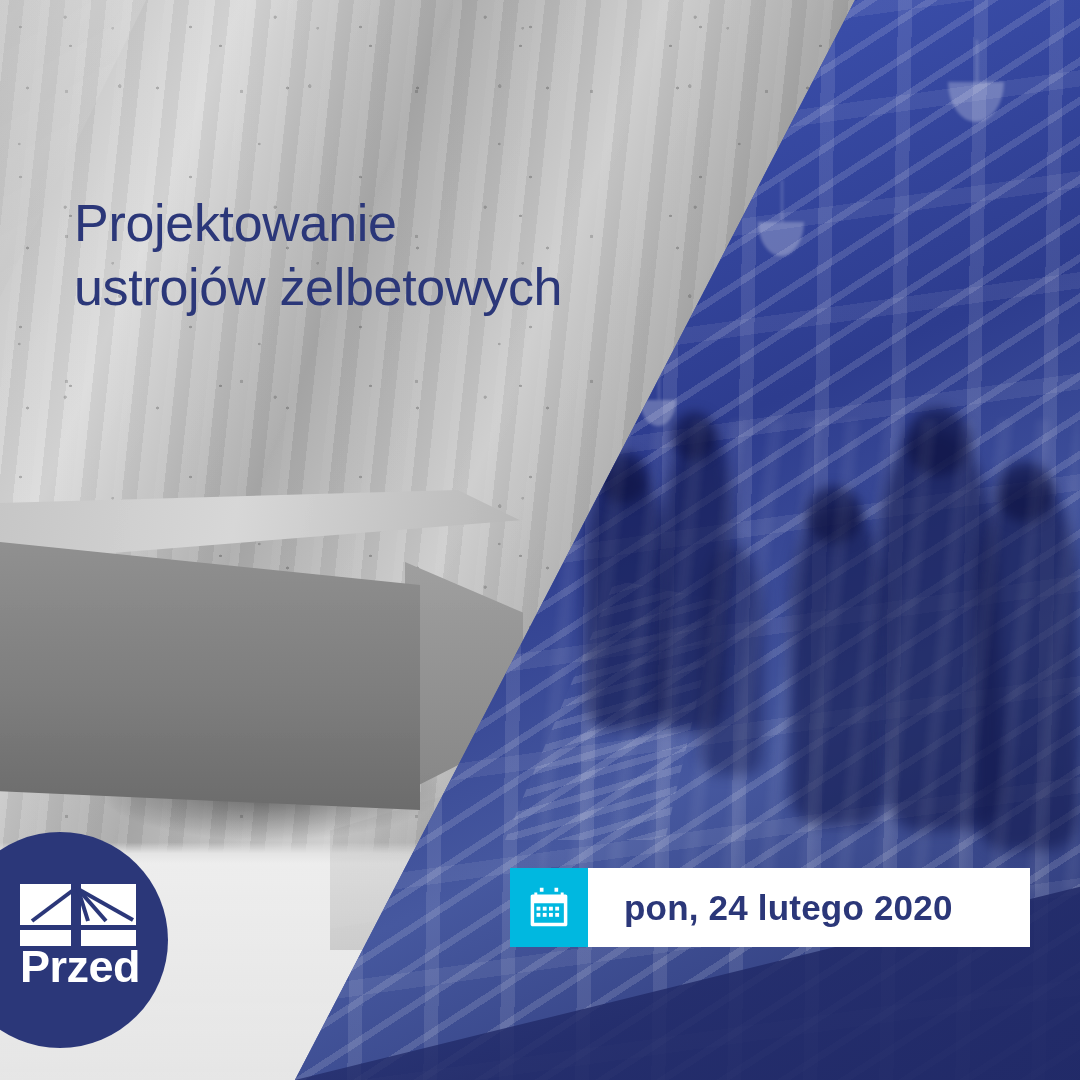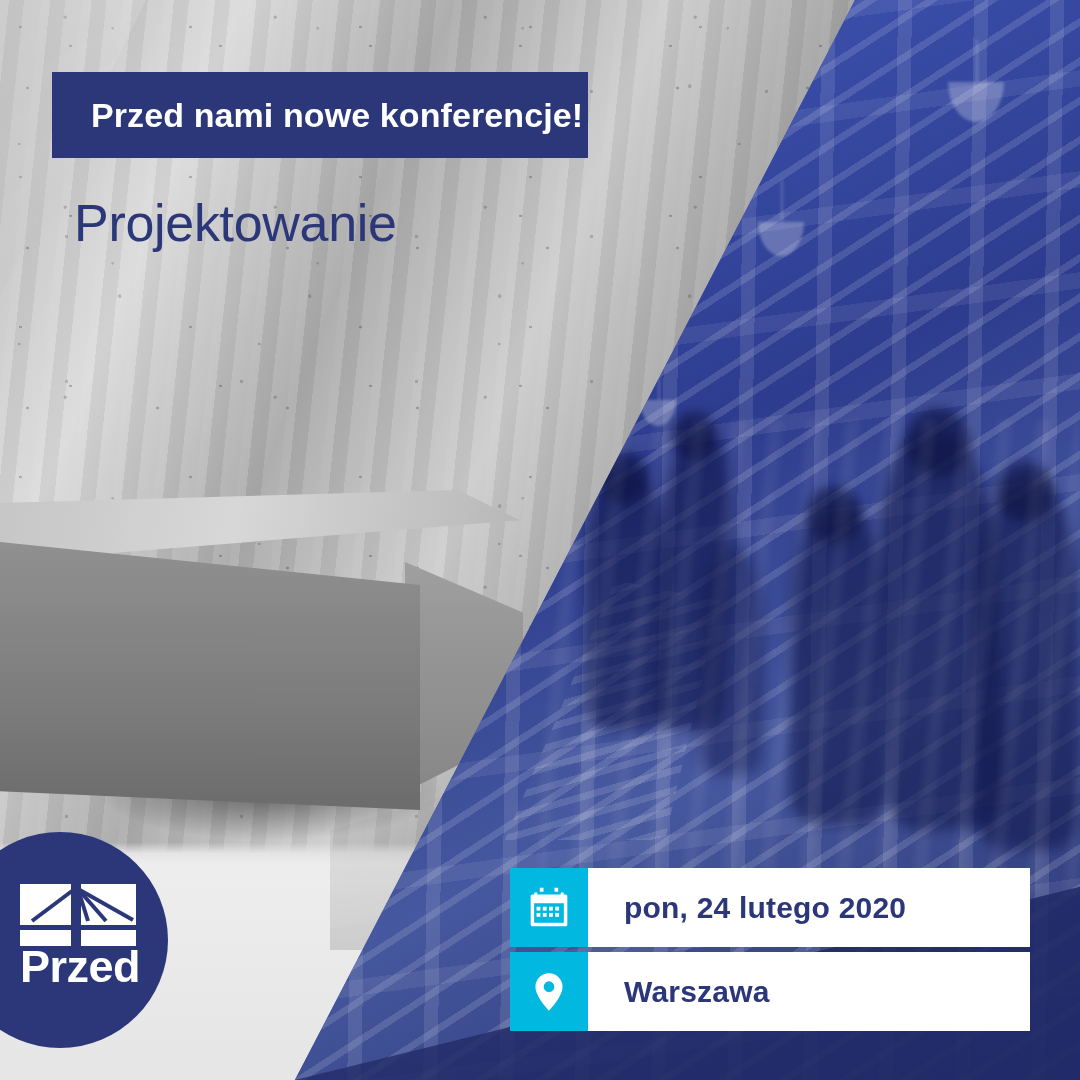--- a/index.html
+++ b/index.html
@@ -316,21 +316,21 @@
     display: flex;
     align-items: center;
     justify-content: center;
   }
   .info-icon svg { display: block; }
   .info-label {
     display: flex;
     align-items: center;
     padding-left: 36px;
     color: #2b3779;
-    font-size: 30px;
+    font-size: 35px;
     font-weight: 700;
     letter-spacing: 0.2px;
     white-space: nowrap;
   }
 
   
   .logo {
     position: absolute;
     left: -48px;
     top: 832px;
@@ -390,26 +390,24 @@
     <div class="p-head h3"></div>
     <div class="person p4"></div>
     <div class="p-head h4"></div>
     <div class="person p5"></div>
     <div class="p-head h5"></div>
     <div class="crowd-blur"></div>
     <div class="blue-wedge"></div>
     <div class="blue-wedge-2"></div>
   </div>
 
-  <div class="banner">
-    <span class="banner-text">Przed nami nowe konferencje!</span>
-  </div>
 
   <div class="headline">
     <span class="hl-line">Projektowanie</span>
+    <span class="hl-line">ustrojów żelbetowych</span>
   </div>
 
   <div class="info-list">
 
     <div class="info-row">
       <div class="info-icon">
         <svg width="44" height="44" viewBox="0 0 24 24" aria-hidden="true">
           <path fill="#ffffff" d="M7 1h2v2.2H7V1zm8 0h2v2.2h-2V1zM4 3.6h1.6v1.9H4V3.6zm14.4 0H20v1.9h-1.6V3.6zM3 4.6h18c.55 0 1 .45 1 1v15.4c0 .55-.45 1-1 1H3c-.55 0-1-.45-1-1V5.6c0-.55.45-1 1-1zm.9 4.8v10.7h16.2V9.4H3.9z"></path>
           <rect fill="#ffffff" x="5.2" y="11.3" width="2.1" height="2.1"></rect>
           <rect fill="#ffffff" x="8.6" y="11.3" width="2.1" height="2.1"></rect>
@@ -417,28 +415,20 @@
           <rect fill="#ffffff" x="15.4" y="11.3" width="2.1" height="2.1"></rect>
           <rect fill="#ffffff" x="5.2" y="14.7" width="2.1" height="2.1"></rect>
           <rect fill="#ffffff" x="8.6" y="14.7" width="2.1" height="2.1"></rect>
           <rect fill="#ffffff" x="12" y="14.7" width="2.1" height="2.1"></rect>
           <rect fill="#ffffff" x="15.4" y="14.7" width="2.1" height="2.1"></rect>
         </svg>
       </div>
       <div class="info-label">pon, 24 lutego 2020</div>
     </div>
 
-    <div class="info-row">
-      <div class="info-icon">
-        <svg width="44" height="44" viewBox="0 0 24 24" aria-hidden="true">
-          <path fill="#ffffff" d="M12 1.8c-4.1 0-7.4 3.3-7.4 7.4 0 5.5 7.4 13 7.4 13s7.4-7.5 7.4-13c0-4.1-3.3-7.4-7.4-7.4zm0 10.2a2.9 2.9 0 1 1 0-5.8 2.9 2.9 0 0 1 0 5.8z"></path>
-        </svg>
-      </div>
-      <div class="info-label">Warszawa</div>
-    </div>
 
   </div>
 
   <div class="logo">
     <div class="logo-mark">
       <svg width="116" height="62" viewBox="0 0 116 62" aria-hidden="true">
         <rect x="0" y="0" width="116" height="41" fill="#ffffff"></rect>
         <rect x="0" y="46" width="116" height="16" fill="#ffffff"></rect>
         <rect x="51" y="0" width="10" height="62" fill="#2b3779"></rect>
         <path d="M56 4 L12 37" stroke="#2b3779" stroke-width="4" fill="none"></path>

